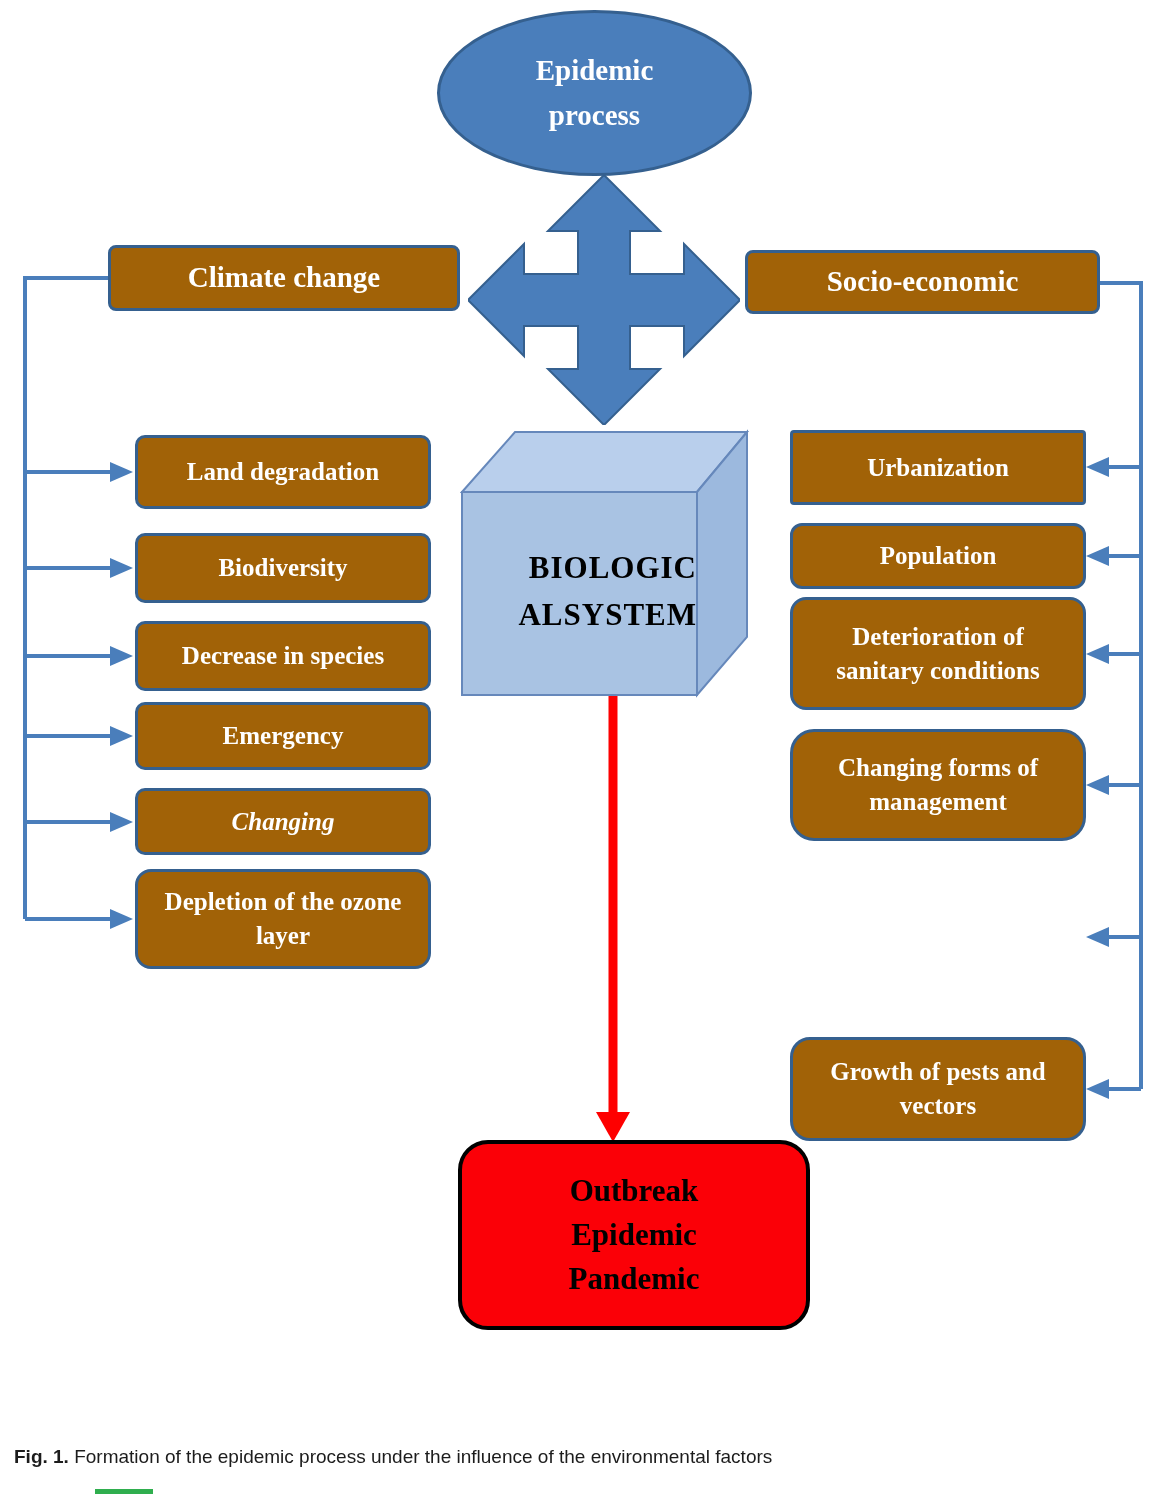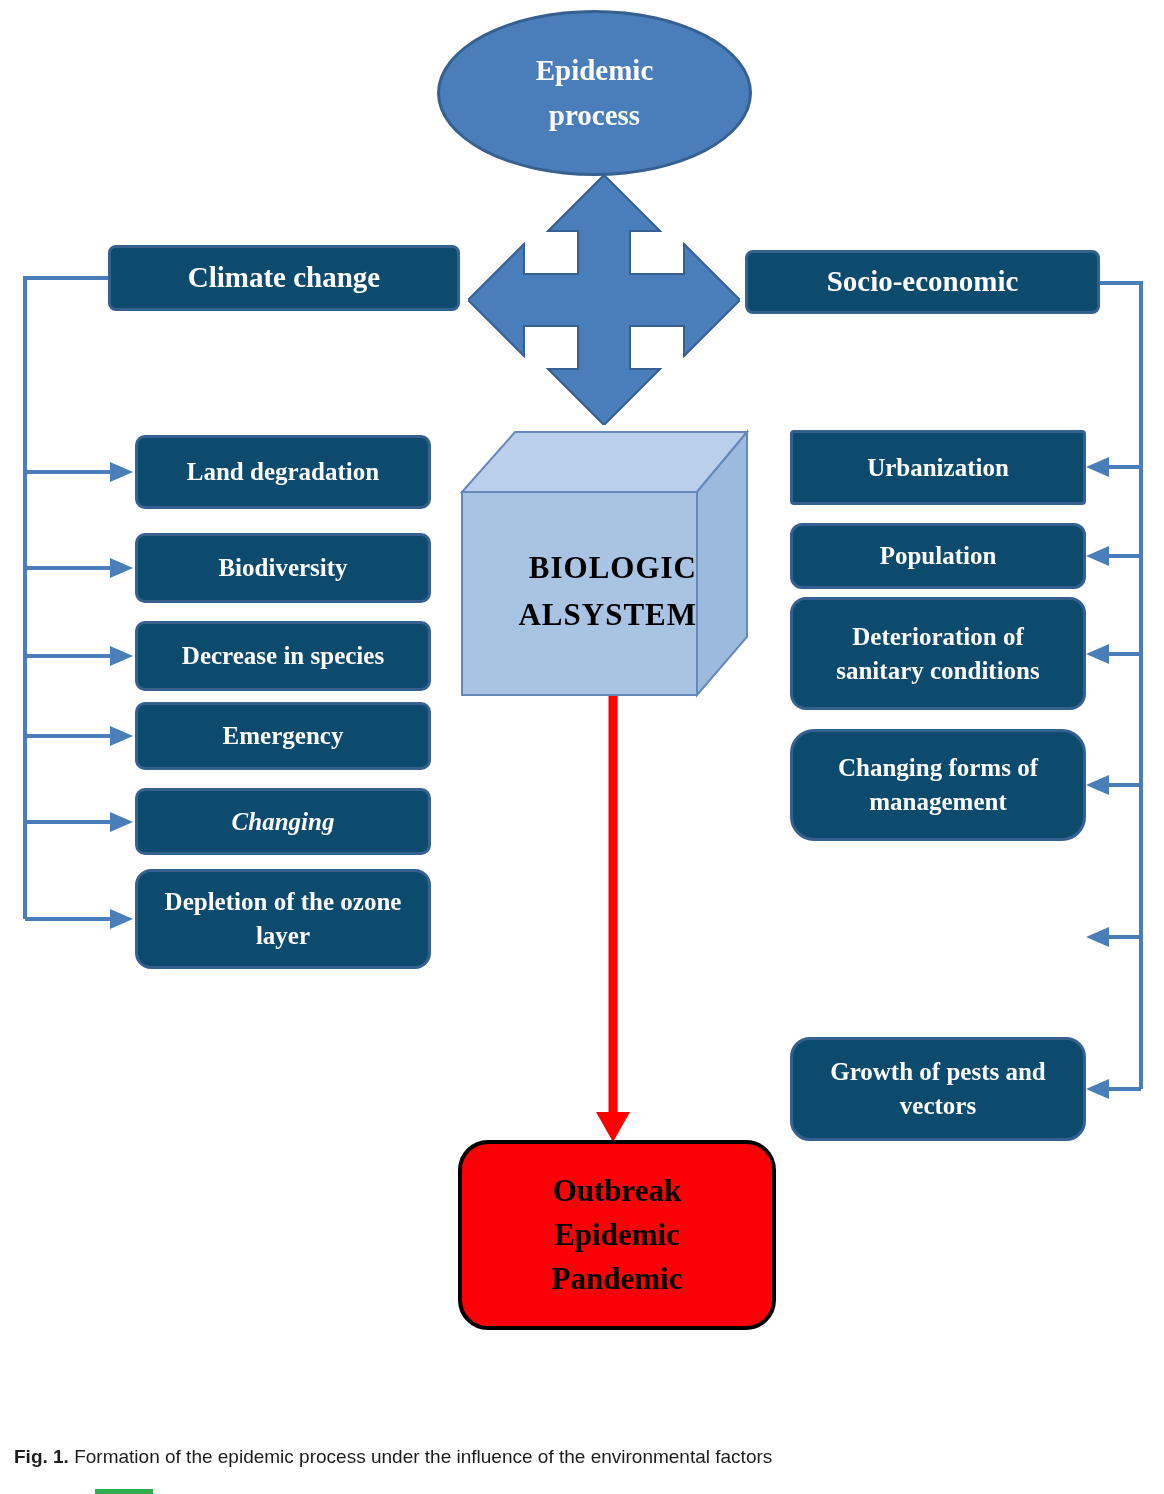--- a/index.html
+++ b/index.html
@@ -9,21 +9,21 @@
     height: 1494px;
     background: #ffffff;
     font-family: "Liberation Serif", "DejaVu Serif", serif;
     overflow: hidden;
   }
   .abs { position: absolute; }
 
   
   .bluebox {
     position: absolute;
-    background: #0c4a6e;
+    background: #a16207;
     border: 3px solid #35608f;
     color: #ffffff;
     font-weight: bold;
     display: flex;
     align-items: center;
     justify-content: center;
     text-align: center;
     box-sizing: border-box;
     font-size: 25px;
     line-height: 1.35;
@@ -58,21 +58,21 @@
     color: #000000;
     font-weight: bold;
     font-size: 31px;
     line-height: 47px;
     letter-spacing: 1px;
   }
 
   .outcome-box {
     position: absolute;
     left: 458px; top: 1140px;
-    width: 318px; height: 190px;
+    width: 352px; height: 190px;
     background: #fb0007;
     border: 4px solid #000000;
     border-radius: 30px;
     display: flex;
     flex-direction: column;
     align-items: center;
     justify-content: center;
     color: #000000;
     font-weight: bold;
     font-size: 31px;

